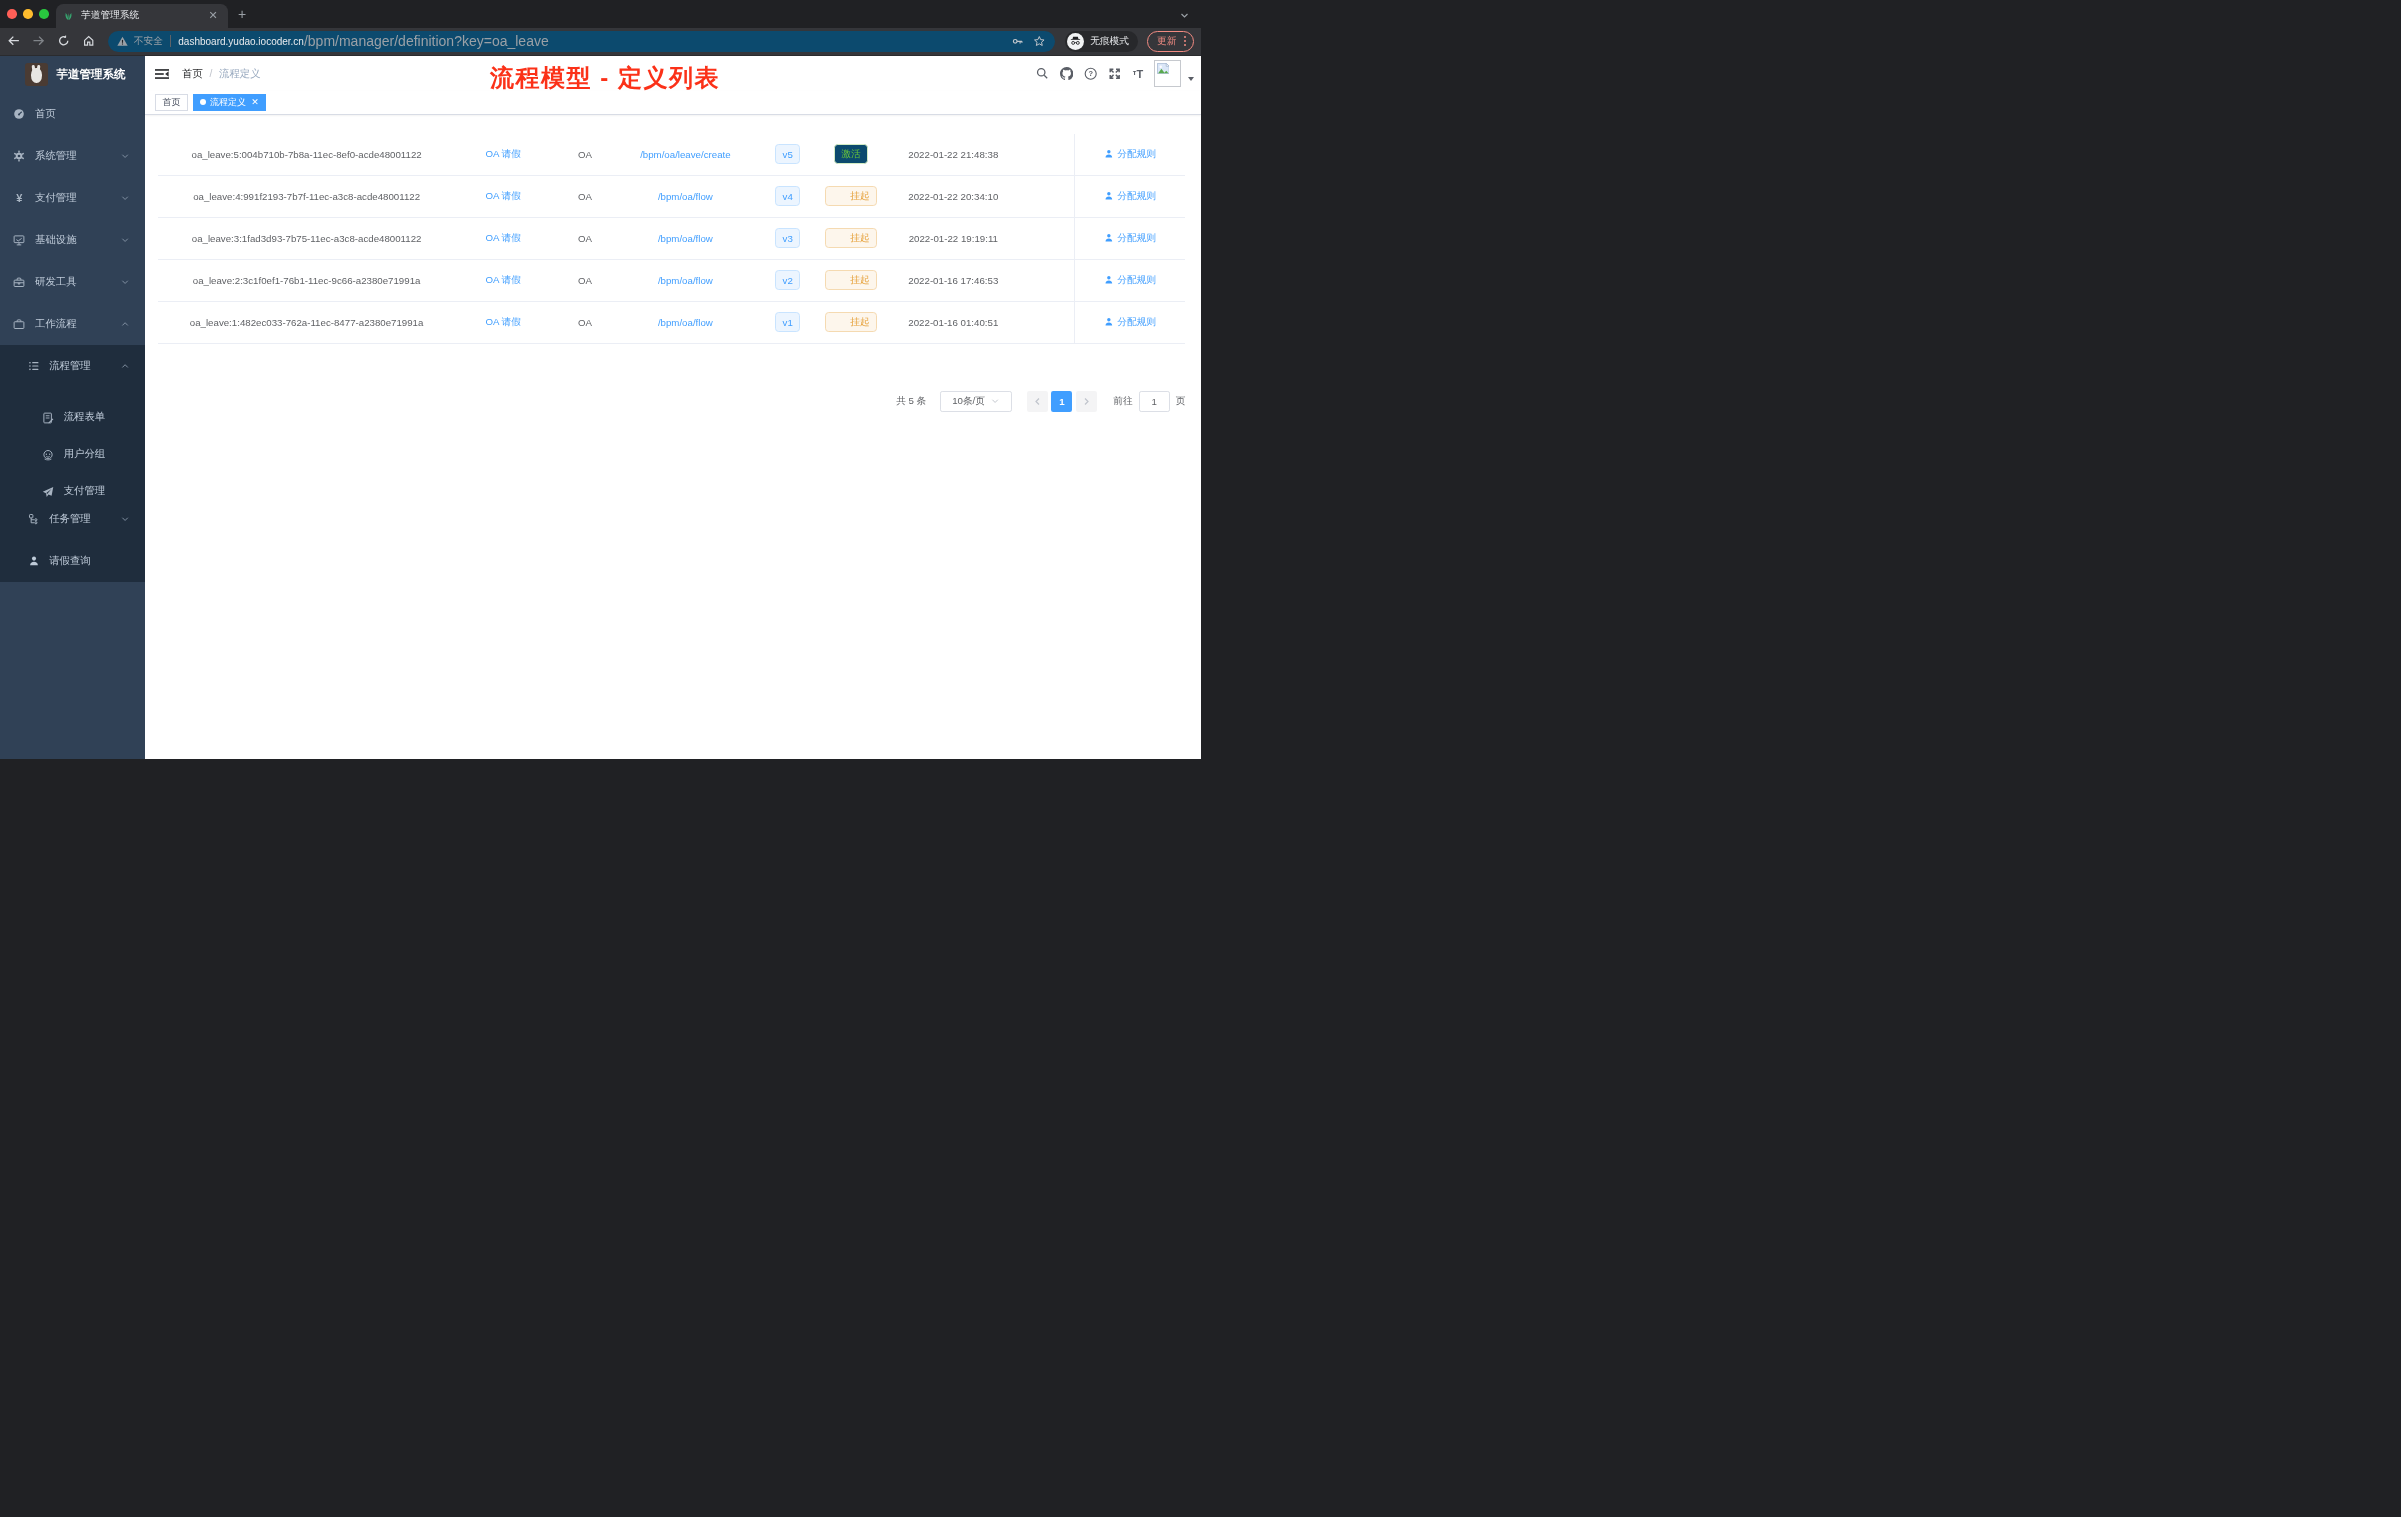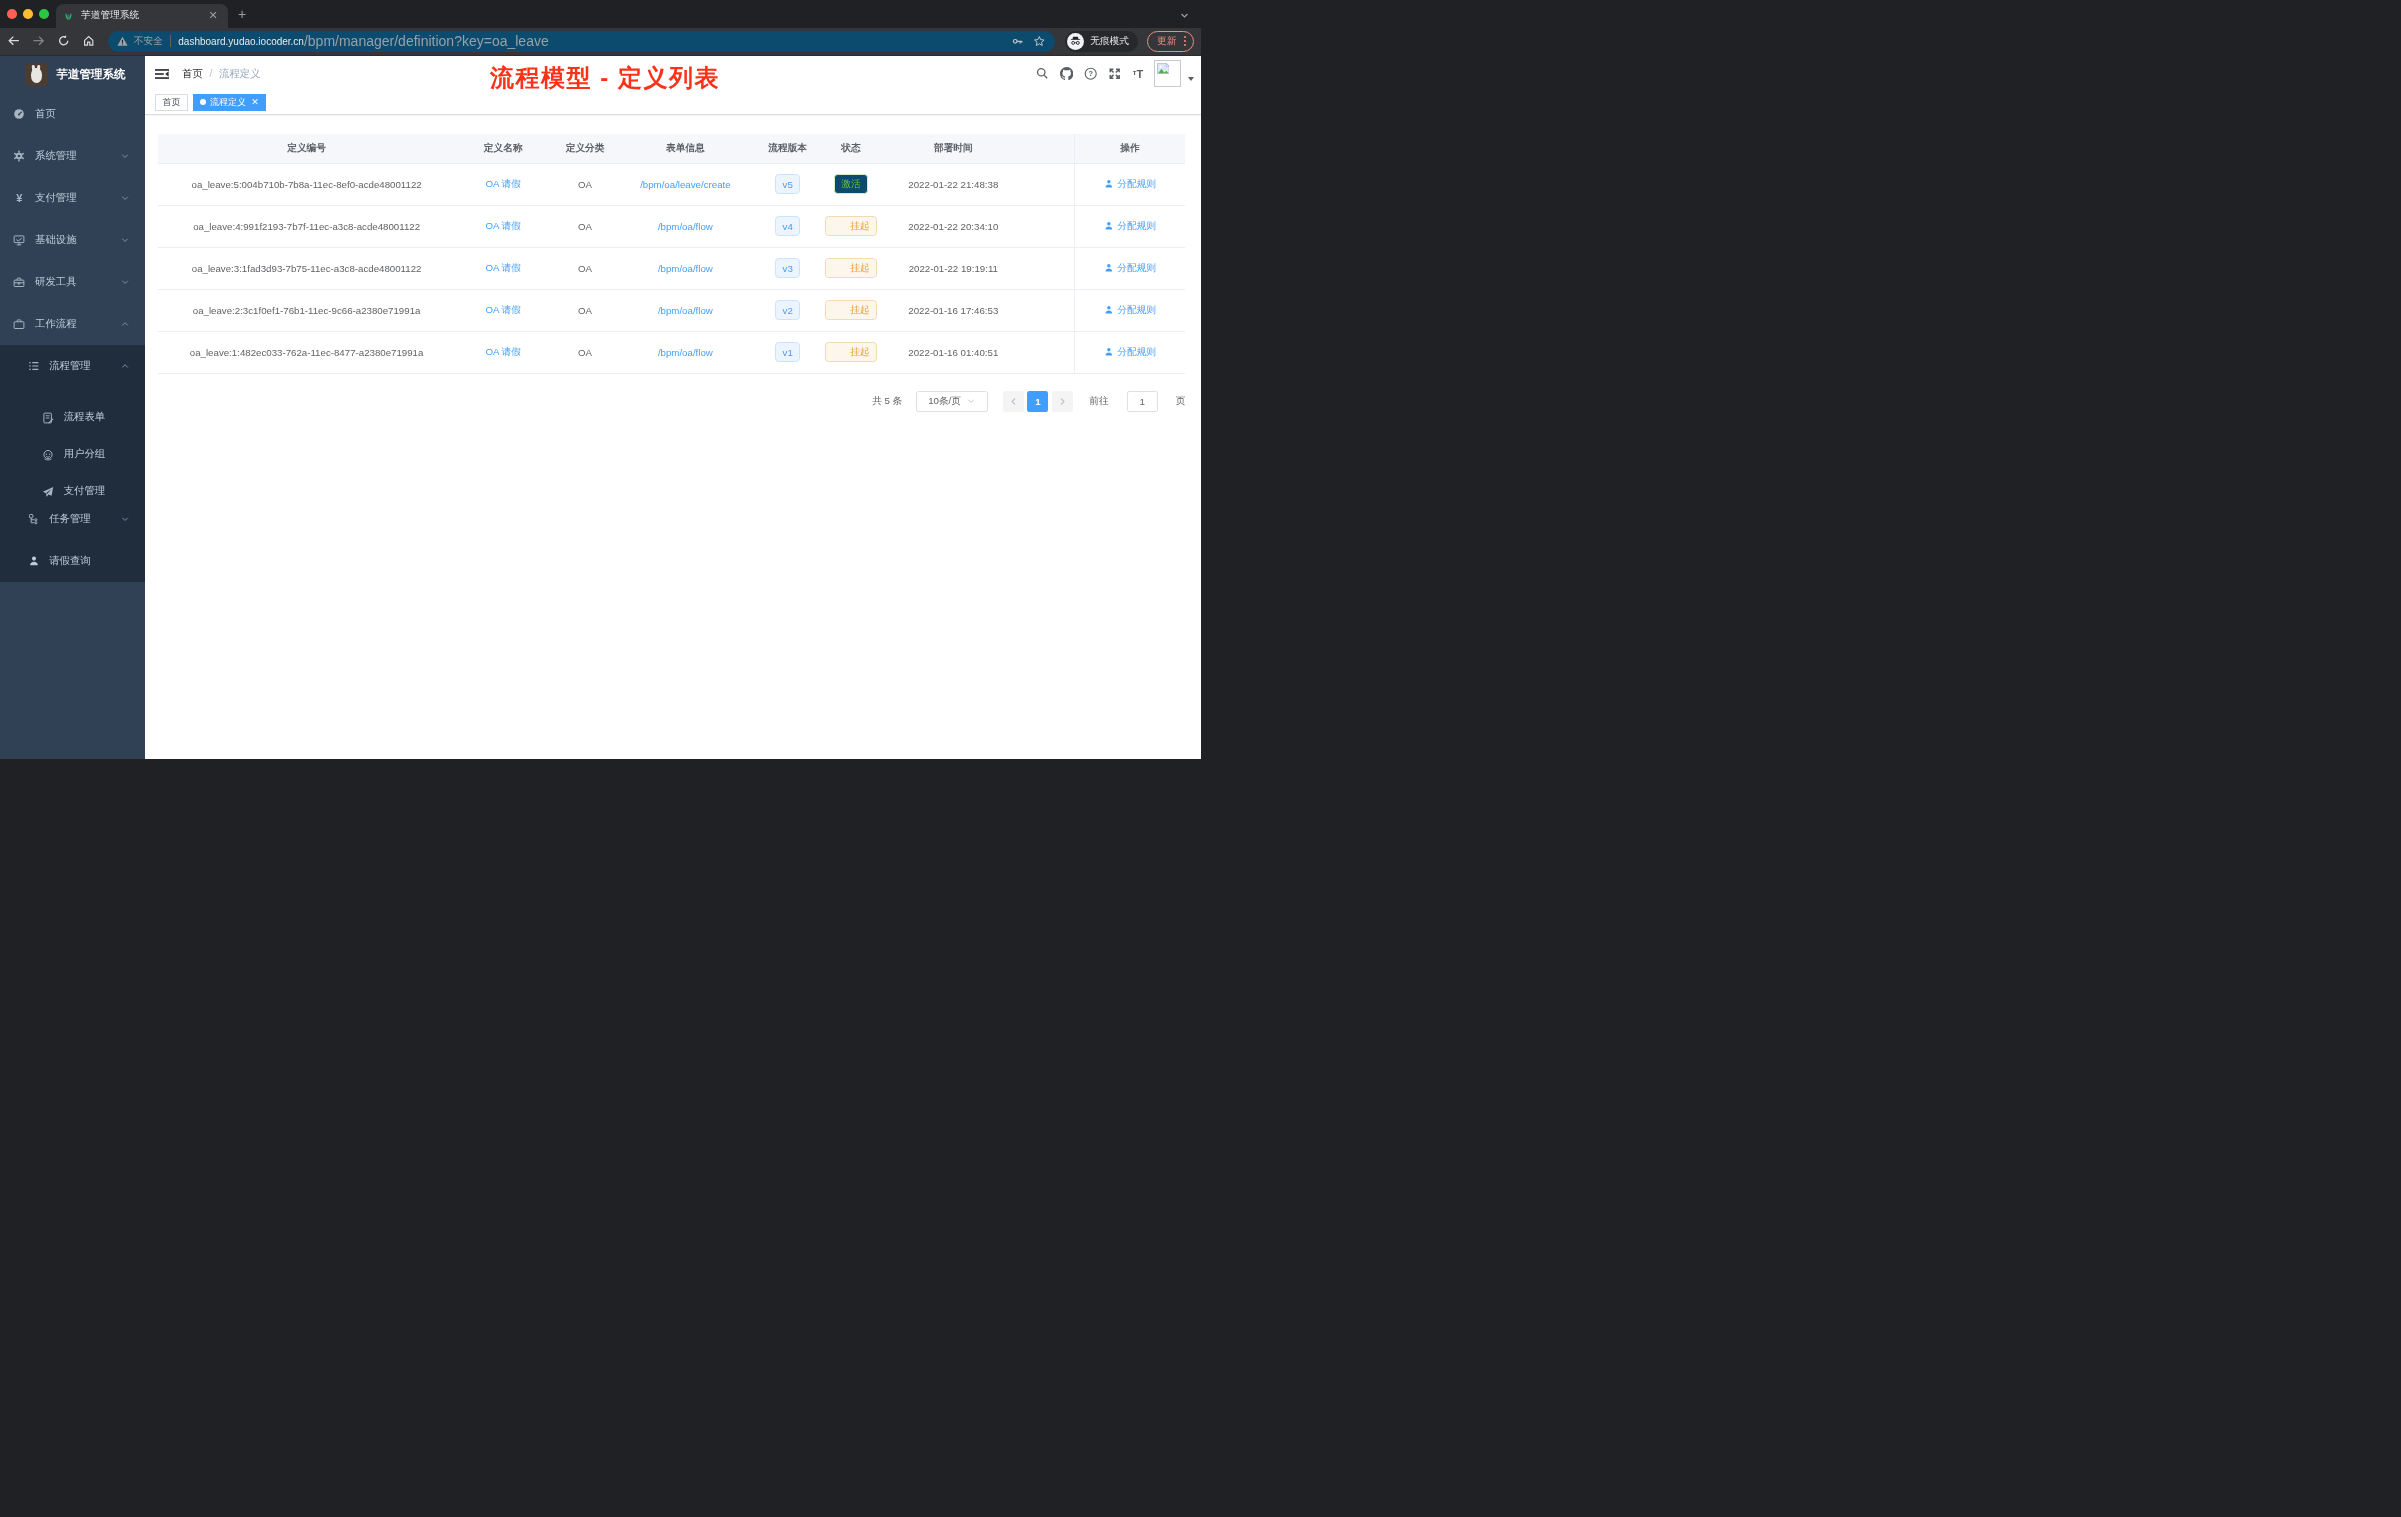--- a/index.html
+++ b/index.html
@@ -98,21 +98,21 @@
 
   
   .pagination { position:absolute; right:15.6px; top:268px; height:21px; display:flex; align-items:center; color:#606266; font-size:9.7px;margin-top:8px; }
   .pg-total { margin-right:13.4px; }
   .pg-select { width:72px; height:21px; border:0.7px solid #dcdfe6; border-radius:2.2px; display:flex;
     align-items:center; justify-content:center; gap:6px; color:#606266; margin-right:15px; background:#fff; }
   .pg-btn { width:21px; height:21px; border-radius:2.2px; background:#f4f4f5; display:flex; align-items:center;
     justify-content:center; color:#c0c4cc; margin-left:3.7px; }
   .pg-page { width:21px; height:21px; border-radius:2.2px; background:#409eff; color:#fff; display:flex;
     align-items:center; justify-content:center; margin-left:3.7px; font-weight:bold; }
-  .pg-goto { margin-left:16.3px; display:flex; align-items:center; gap:18px; }
+  .pg-goto { margin-left:16.3px; display:flex; align-items:center; gap:6px; }
   .goto-input { width:31px; height:21px; border:0.7px solid #dcdfe6; border-radius:2.2px; text-align:center;
     font-size:9.7px; color:#606266; outline:none; font-family:inherit; }
 
   
   .annotation { position:absolute; left:605px; top:62px; transform:translateX(-50%); z-index:40;
     color:#fb3118; font-size:24px; font-weight:600; letter-spacing:1.5px; white-space:nowrap; }
 </style>
 </head>
 <body>
 
@@ -459,31 +459,20 @@
         <span class="tag active">
           <span class="dot"></span>
           <span>流程定义</span>
           <span class="x">✕</span>
         </span>
       </div>
 
       <div class="content">
 
         <div class="tbl">
-          <div class="tr head">
-            <div class="td c1">定义编号</div>
-            <div class="td c2">定义名称</div>
-            <div class="td c3">定义分类</div>
-            <div class="td c4">表单信息</div>
-            <div class="td c5">流程版本</div>
-            <div class="td c6">状态</div>
-            <div class="td c7">部署时间</div>
-            <div class="td cf"></div>
-            <div class="td c8">操作</div>
-          </div>
 
           <div class="tr">
             <div class="td c1">oa_leave:5:004b710b-7b8a-11ec-8ef0-acde48001122</div>
             <div class="td c2">
                 <span class="link">OA 请假</span>
               </div>
             <div class="td c3">OA</div>
             <div class="td c4">
                 <span class="link">/bpm/oa/leave/create</span>
               </div>

